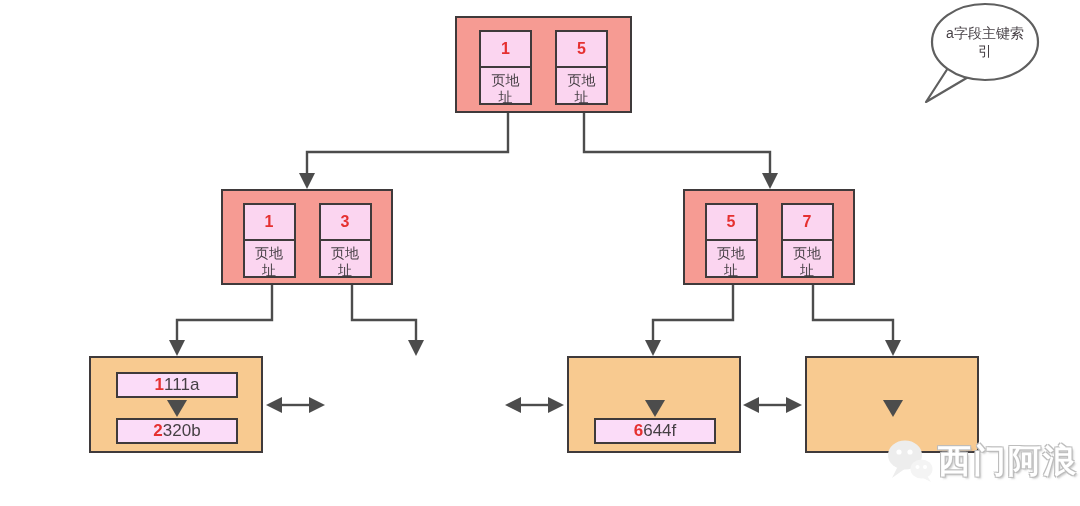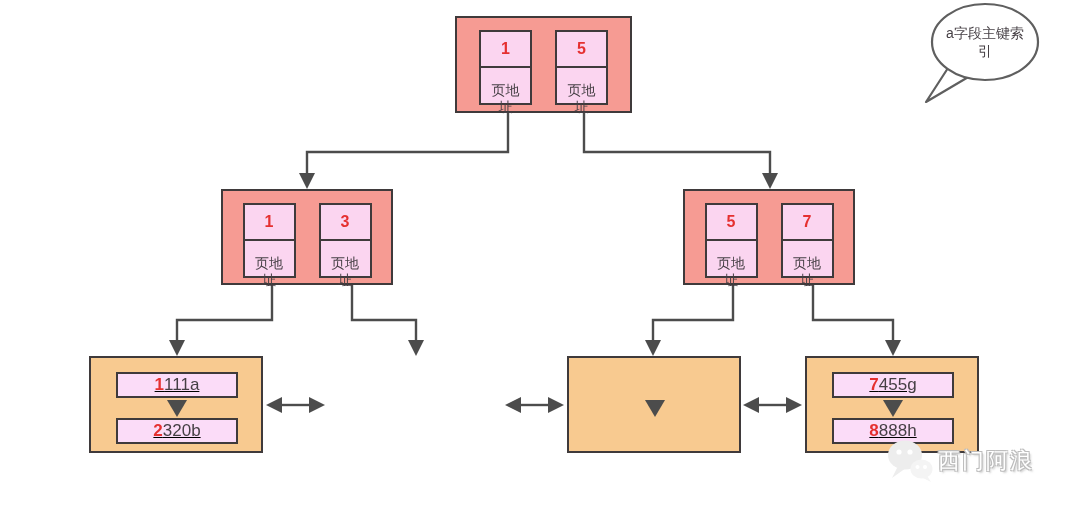--- a/index.html
+++ b/index.html
@@ -20,54 +20,54 @@
   .pcell{
     width:53px;height:75px;box-sizing:border-box;
     background:var(--cell_fill);border:2px solid var(--border);
   }
   .pkey{
     height:34px;line-height:34px;text-align:center;
     border-bottom:2px solid var(--border);
     color:var(--key_red);font-weight:bold;font-size:16px;
   }
   .paddr{
-    padding:14px 8px 0 8px;text-align:center;
+    padding:4px 8px 0 8px;text-align:center;
     font-size:14px;line-height:17px;color:var(--text_dark);
   }
 
   
   .leaf{
     position:absolute;box-sizing:border-box;width:174px;height:97px;
     background:var(--leaf_fill);border:2.4px solid var(--border);
   }
   .lrow{
     position:absolute;left:25px;width:122px;height:26px;box-sizing:border-box;
     background:var(--row_fill);border:2px solid var(--border);
-    text-align:center;line-height:22px;font-size:17px;text-decoration:underline;
+    text-align:center;line-height:22px;font-size:17px;
   }
   .lrow.r1{top:14px;}
   .lrow.r2{top:60px;}
   .rk{color:var(--key_red);font-weight:bold;}
   .rv{color:var(--text_dark);}
   .leaf-arrow{
     position:absolute;left:76px;top:42px;width:0;height:0;
     border-left:10px solid transparent;border-right:10px solid transparent;
     border-top:17px solid var(--connector);
   }
 
   
   .callout-text{
     position:absolute;left:946px;top:24px;width:78px;
     text-align:center;font-size:14px;line-height:18px;color:var(--text_dark);
   }
 
   
   .watermark{position:absolute;left:886px;top:438px;display:flex;align-items:center;}
   .wm-text{
-    font-size:22px;font-weight:normal;letter-spacing:2px;color:#ffffff;margin-left:4px;
+    font-size:33px;font-weight:bold;letter-spacing:2px;color:#ffffff;margin-left:4px;
     text-shadow:-1px -1px 0 var(--watermark_outline),1px -1px 0 var(--watermark_outline),
                 -1px 1px 0 var(--watermark_outline),1px 1px 0 var(--watermark_outline),
                  2px 2px 2px rgba(150,150,150,.5);
   }
 </style>
 </head>
 <body>
 
 <div class="canvas">
 
@@ -144,26 +144,25 @@
 
   <div class="leaf" style="left:89px;top:356px">
     <div class="lrow r1"><span class="rk">1</span><span class="rv">111a</span></div>
     <div class="leaf-arrow"></div>
     <div class="lrow r2"><span class="rk">2</span><span class="rv">320b</span></div>
   </div>
 
 
   <div class="leaf" style="left:567px;top:356px">
     <div class="leaf-arrow"></div>
+    <div class="lrow r2"><span class="rk">6</span><span class="rv">644f</span></div>
   </div>
 
   <div class="leaf" style="left:805px;top:356px">
-    <div class="lrow r1"><span class="rk">7</span><span class="rv">455g</span></div>
     <div class="leaf-arrow"></div>
-    <div class="lrow r2"><span class="rk">8</span><span class="rv">888h</span></div>
   </div>
 
   <div class="callout-text">a字段主键索引</div>
 
   <div class="watermark">
     <svg width="48" height="46" viewBox="0 0 48 46">
       <polygon points="12,28 6,40 20,30" fill="#ededed"></polygon>
       <ellipse cx="19" cy="17" rx="17" ry="14.5" fill="#ededed"></ellipse>
       <circle cx="13" cy="14" r="2.6" fill="#ffffff"></circle>
       <circle cx="24" cy="14" r="2.6" fill="#ffffff"></circle>

